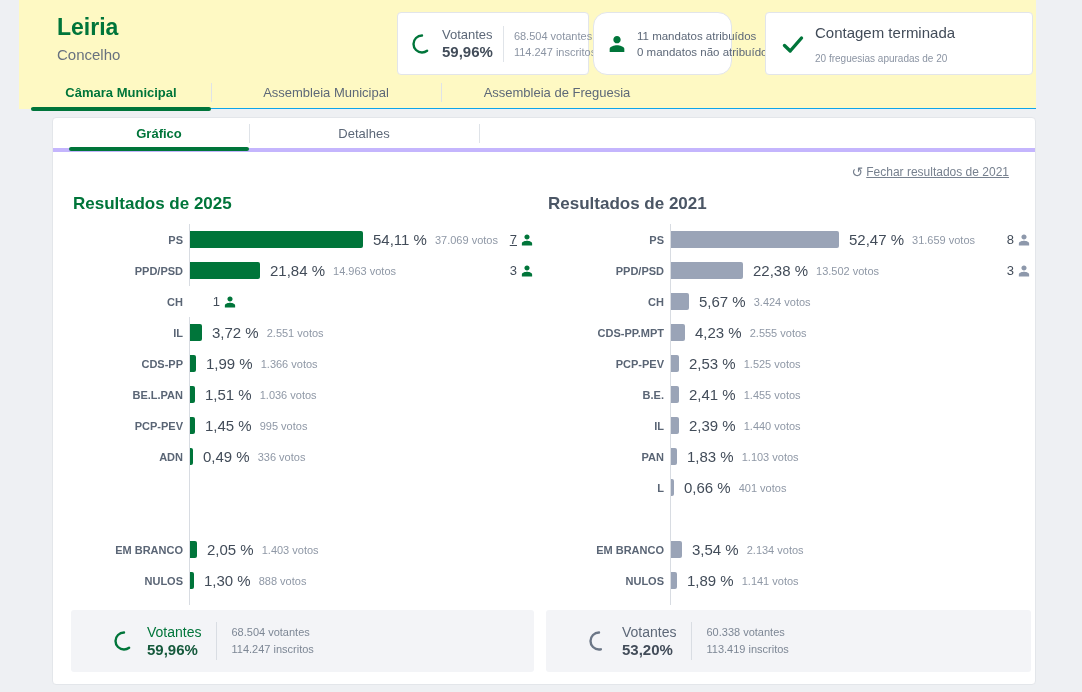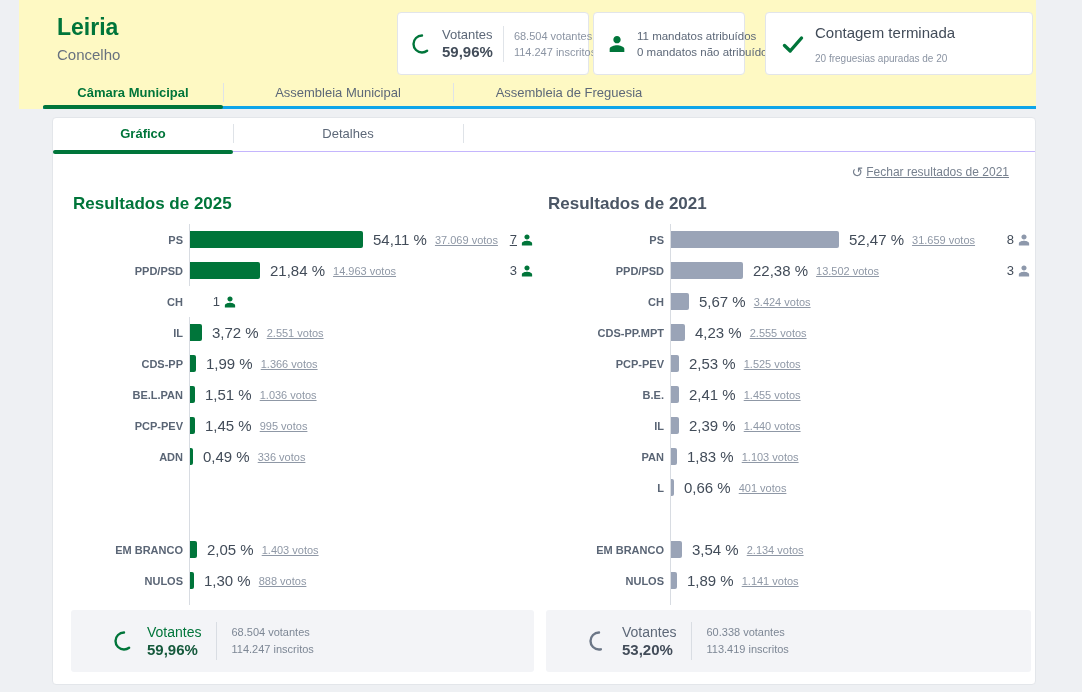--- a/index.html
+++ b/index.html
@@ -10,44 +10,44 @@
     position:relative;
     overflow:hidden;
     color:#424c59;
   }
   
   .sheet { position:absolute; left:19px; top:0; width:1017px; height:109px; background:#fef9c3; }
   .page-title { position:absolute; left:38px; top:14px; font-size:23px; font-weight:bold; color:#00753a; }
   .page-subtitle { position:absolute; left:38px; top:46px; font-size:15px; color:#68727f; }
   .hcard { position:absolute; top:12px; height:63px; background:#fff; border:1px solid #e2e5ea; border-radius:4px; display:flex; align-items:center; }
   .hcard-votantes { left:378px; width:192px; padding-left:13px; }
-  .hcard-mandatos { left:574px; width:152px; padding-left:13px; }
+  .hcard-mandatos { left:574px; width:139px; padding-left:13px;border-radius:14px; }
   .hcard-contagem { left:746px; width:268px; padding-left:15px; }
   .ring { width:22px; height:22px; flex:0 0 auto; }
   .vblock { margin-left:9px; }
   .vlabel { font-size:13px; color:#5d6878; }
   .vpct { font-size:15px; font-weight:bold; color:#424c59; margin-top:1px; }
   .vdivider { width:1px; height:36px; background:#e0e4e9; margin:0 10px; flex:0 0 auto; }
   .vlines { font-size:11px; color:#8b94a3; line-height:16px; white-space:nowrap; }
   .person-lg { width:20px; height:20px; flex:0 0 auto; }
   .mlines { font-size:11.5px; color:#5d6878; line-height:16px; margin-left:10px; white-space:nowrap; }
   .check { width:24px; height:24px; flex:0 0 auto; }
   .cblock { margin-left:10px; }
   .ctitle { font-size:15px; font-weight:normal; color:#424c59; }
   .csub { font-size:10px; color:#8b94a3; margin-top:12px; }
   
-  .tabs { position:absolute; left:24px; right:0; bottom:0; height:30px; border-bottom:3px solid #0ea5e9; display:flex; }
+  .tabs { position:absolute; left:12px; right:0; bottom:0; height:30px; border-bottom:1px solid #0ea5e9; display:flex; }
   .tab { position:relative; text-align:center; font-size:13px; color:#5d6878; line-height:27px; cursor:pointer; }
   .tab.t1 { width:180px; } .tab.t2 { width:230px; } .tab.t3 { width:232px; }
   .tab.active { color:#00753a; font-weight:bold; }
   .tab.active::after { content:""; position:absolute; left:0; right:0; bottom:-3px; height:4px; background:#00753a; border-radius:2px; }
   .tab + .tab::before { content:""; position:absolute; left:0; top:4px; height:19px; width:1px; background:#dfe3e8; }
   
   .panel { position:absolute; left:52px; top:117px; width:984px; height:568px; background:#fff; border:1px solid #e3e6ea; border-radius:4px; }
-  .itabs { height:34px; border-bottom:1px solid #c4b5fd; display:flex; padding-left:0; }
+  .itabs { height:34px; border-bottom:4px solid #c4b5fd; display:flex; padding-left:16px; }
   .itab { position:relative; text-align:center; font-size:13px; color:#5d6878; line-height:31px; cursor:pointer; }
   .itab.t1 { width:180px; } .itab.t2 { width:230px; }
   .itab.active { color:#00753a; font-weight:bold; }
   .itab.active::after { content:""; position:absolute; left:0; right:0; bottom:-3px; height:4px; background:#00753a; border-radius:2px; }
   .itab + .itab::before, .itab.t2::after2 { }
   .itab + .itab::before { content:""; position:absolute; left:0; top:6px; height:19px; width:1px; background:#dfe3e8; }
   .itabsep { width:1px; height:19px; background:#dfe3e8; margin-top:6px; }
   .restore-link { position:absolute; right:26px; top:47px; font-size:12px; color:#77818f; cursor:pointer; display:flex; align-items:center; gap:3px; }
   .restore-link .txt { text-decoration:underline; }
   .undo-ic { font-size:14px; line-height:14px; color:#77818f; }
@@ -59,21 +59,21 @@
   .c0 .cheading { color:#00753a; }
   .c1 .cheading { color:#4b5665; }
   .crow { display:flex; align-items:center; height:31px; }
   .rlabel { width:118px; text-align:right; padding-right:6px; font-size:11px; font-weight:bold; color:#5a6575; white-space:nowrap; }
   .c1 .rlabel { width:124px; }
   .rtrack { flex:1; display:flex; align-items:center; border-left:1px solid #d8dce2; align-self:stretch; min-width:0; }
   .rbar { height:17px; border-radius:0 2px 2px 0; flex:0 0 auto; }
   .rbar.green { background:#00753a; }
   .rbar.gray { background:#9aa4b7; }
   .rpct { margin-left:10px; font-size:15px; font-weight:normal; color:#424c59; white-space:nowrap; }
-  .rvotes { margin-left:8px; font-size:11px; color:#8f98a6; white-space:nowrap;text-decoration:underline; }
+  .rvotes { margin-left:8px; font-size:11px; color:#8f98a6; white-space:nowrap; }
   .rmand { width:48px; display:flex; justify-content:flex-end; align-items:center; gap:3px; flex:0 0 auto; }
   .rmnum { font-size:13px; color:#424c59; }
   .rmnum.link { text-decoration:underline; cursor:pointer; }
   .person-sm { width:14px; height:14px; }
   .rows::after { content:""; display:block; height:9px; border-left:1px solid #d8dce2; margin-left:118px; }
   .c1 .rows::after { margin-left:124px; }
   
   .sumbox { margin-top:5px; height:62px; background:#f3f4f7; border-radius:3px; display:flex; align-items:center; padding-left:42px; }
   .sumblock { margin-left:12px; }
   .sumlabel { font-size:14px; }

